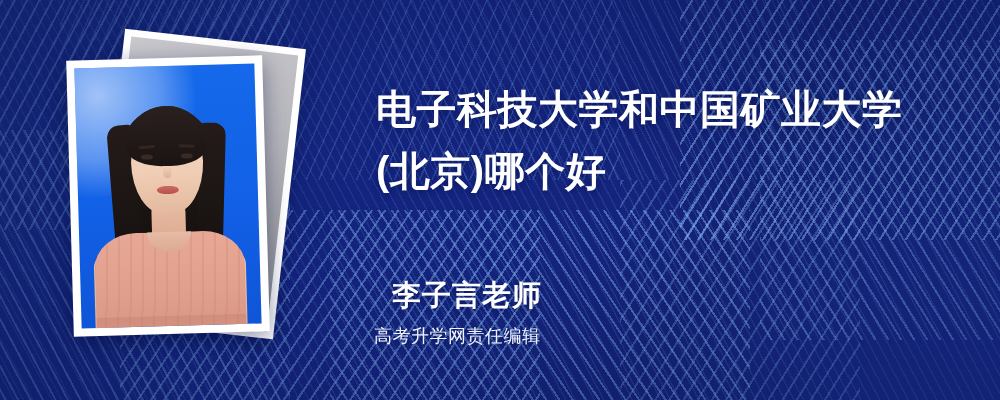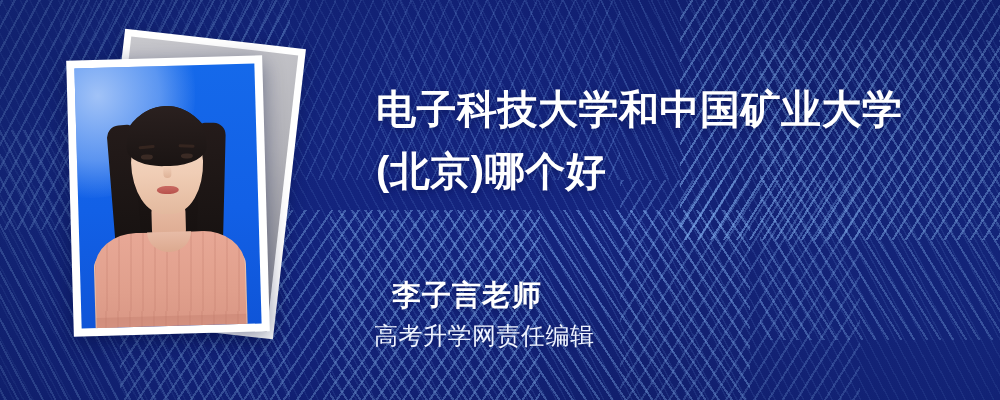--- a/index.html
+++ b/index.html
@@ -412,21 +412,21 @@
     font-size: 29px;
     font-weight: bold;
     line-height: 38px;
     letter-spacing: 1px;
     text-shadow: 0 2px 6px rgba(4,14,64,0.45);
   }
   .author-role {
     margin-top: 8px;
     margin-left: -18px;
     color: #eef3ff;
-    font-size: 24px;
+    font-size: 18px;
     font-weight: normal;
     line-height: 28px;
     letter-spacing: 0.5px;
     text-shadow: 0 1px 4px rgba(4,14,64,0.4);
   }
 </style>
 </head>
 <body>
 
 <div id="stage">

